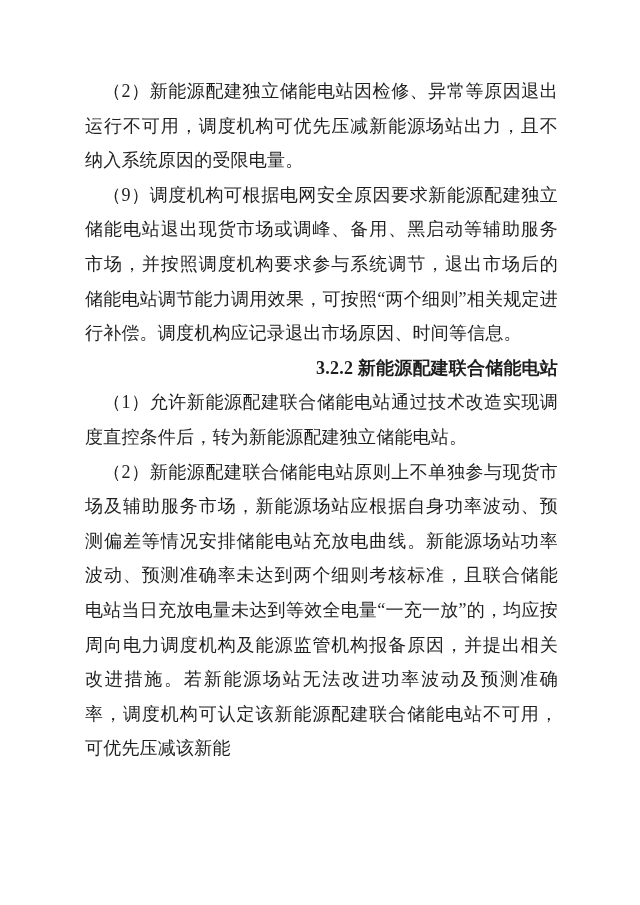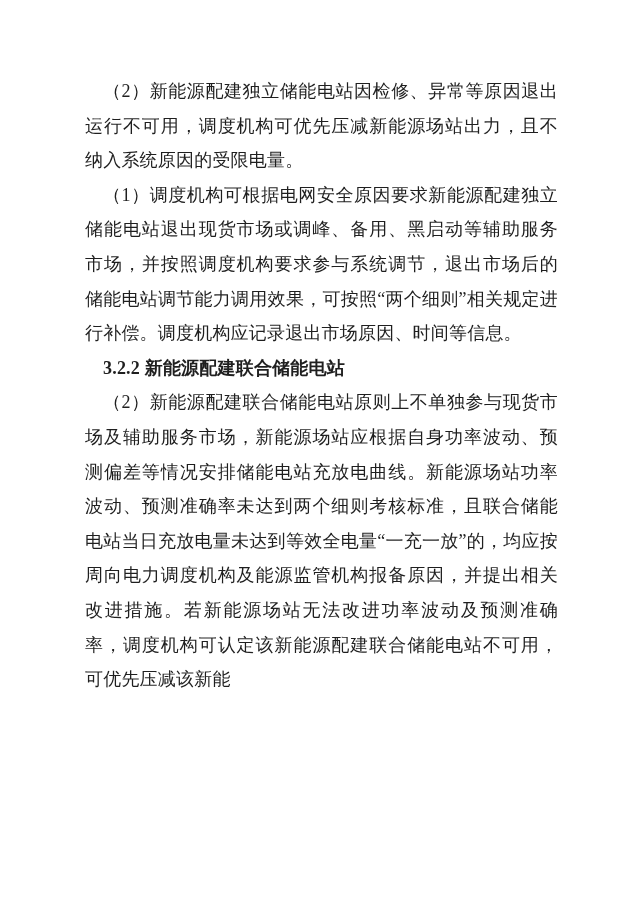--- a/index.html
+++ b/index.html
@@ -23,24 +23,25 @@
     font-size: 18px;
     line-height: 34.6px;
     color: #1f1f1f;
     text-align: justify;
     text-indent: 1em;
     letter-spacing: 0.2px;
     word-break: break-all;
   }
   .doc-heading {
     font-weight: bold;
-    text-align: left;
+    text-align: right;
   }
 </style>
 </head>
 <body>
 
 <div class="page">
   <p class="doc-block">（2）新能源配建独立储能电站因检修、异常等原因退出运行不可用，调度机构可优先压减新能源场站出力，且不纳入系统原因的受限电量。</p>
-  <p class="doc-block">（1）调度机构可根据电网安全原因要求新能源配建独立储能电站退出现货市场或调峰、备用、黑启动等辅助服务市场，并按照调度机构要求参与系统调节，退出市场后的储能电站调节能力调用效果，可按照“两个细则”相关规定进行补偿。调度机构应记录退出市场原因、时间等信息。</p>
+  <p class="doc-block">（9）调度机构可根据电网安全原因要求新能源配建独立储能电站退出现货市场或调峰、备用、黑启动等辅助服务市场，并按照调度机构要求参与系统调节，退出市场后的储能电站调节能力调用效果，可按照“两个细则”相关规定进行补偿。调度机构应记录退出市场原因、时间等信息。</p>
   <p class="doc-block doc-heading">3.2.2 新能源配建联合储能电站</p>
+  <p class="doc-block">（1）允许新能源配建联合储能电站通过技术改造实现调度直控条件后，转为新能源配建独立储能电站。</p>
   <p class="doc-block">（2）新能源配建联合储能电站原则上不单独参与现货市场及辅助服务市场，新能源场站应根据自身功率波动、预测偏差等情况安排储能电站充放电曲线。新能源场站功率波动、预测准确率未达到两个细则考核标准，且联合储能电站当日充放电量未达到等效全电量“一充一放”的，均应按周向电力调度机构及能源监管机构报备原因，并提出相关改进措施。若新能源场站无法改进功率波动及预测准确率，调度机构可认定该新能源配建联合储能电站不可用，可优先压减该新能</p>
 </div>
 
 </body></html>

